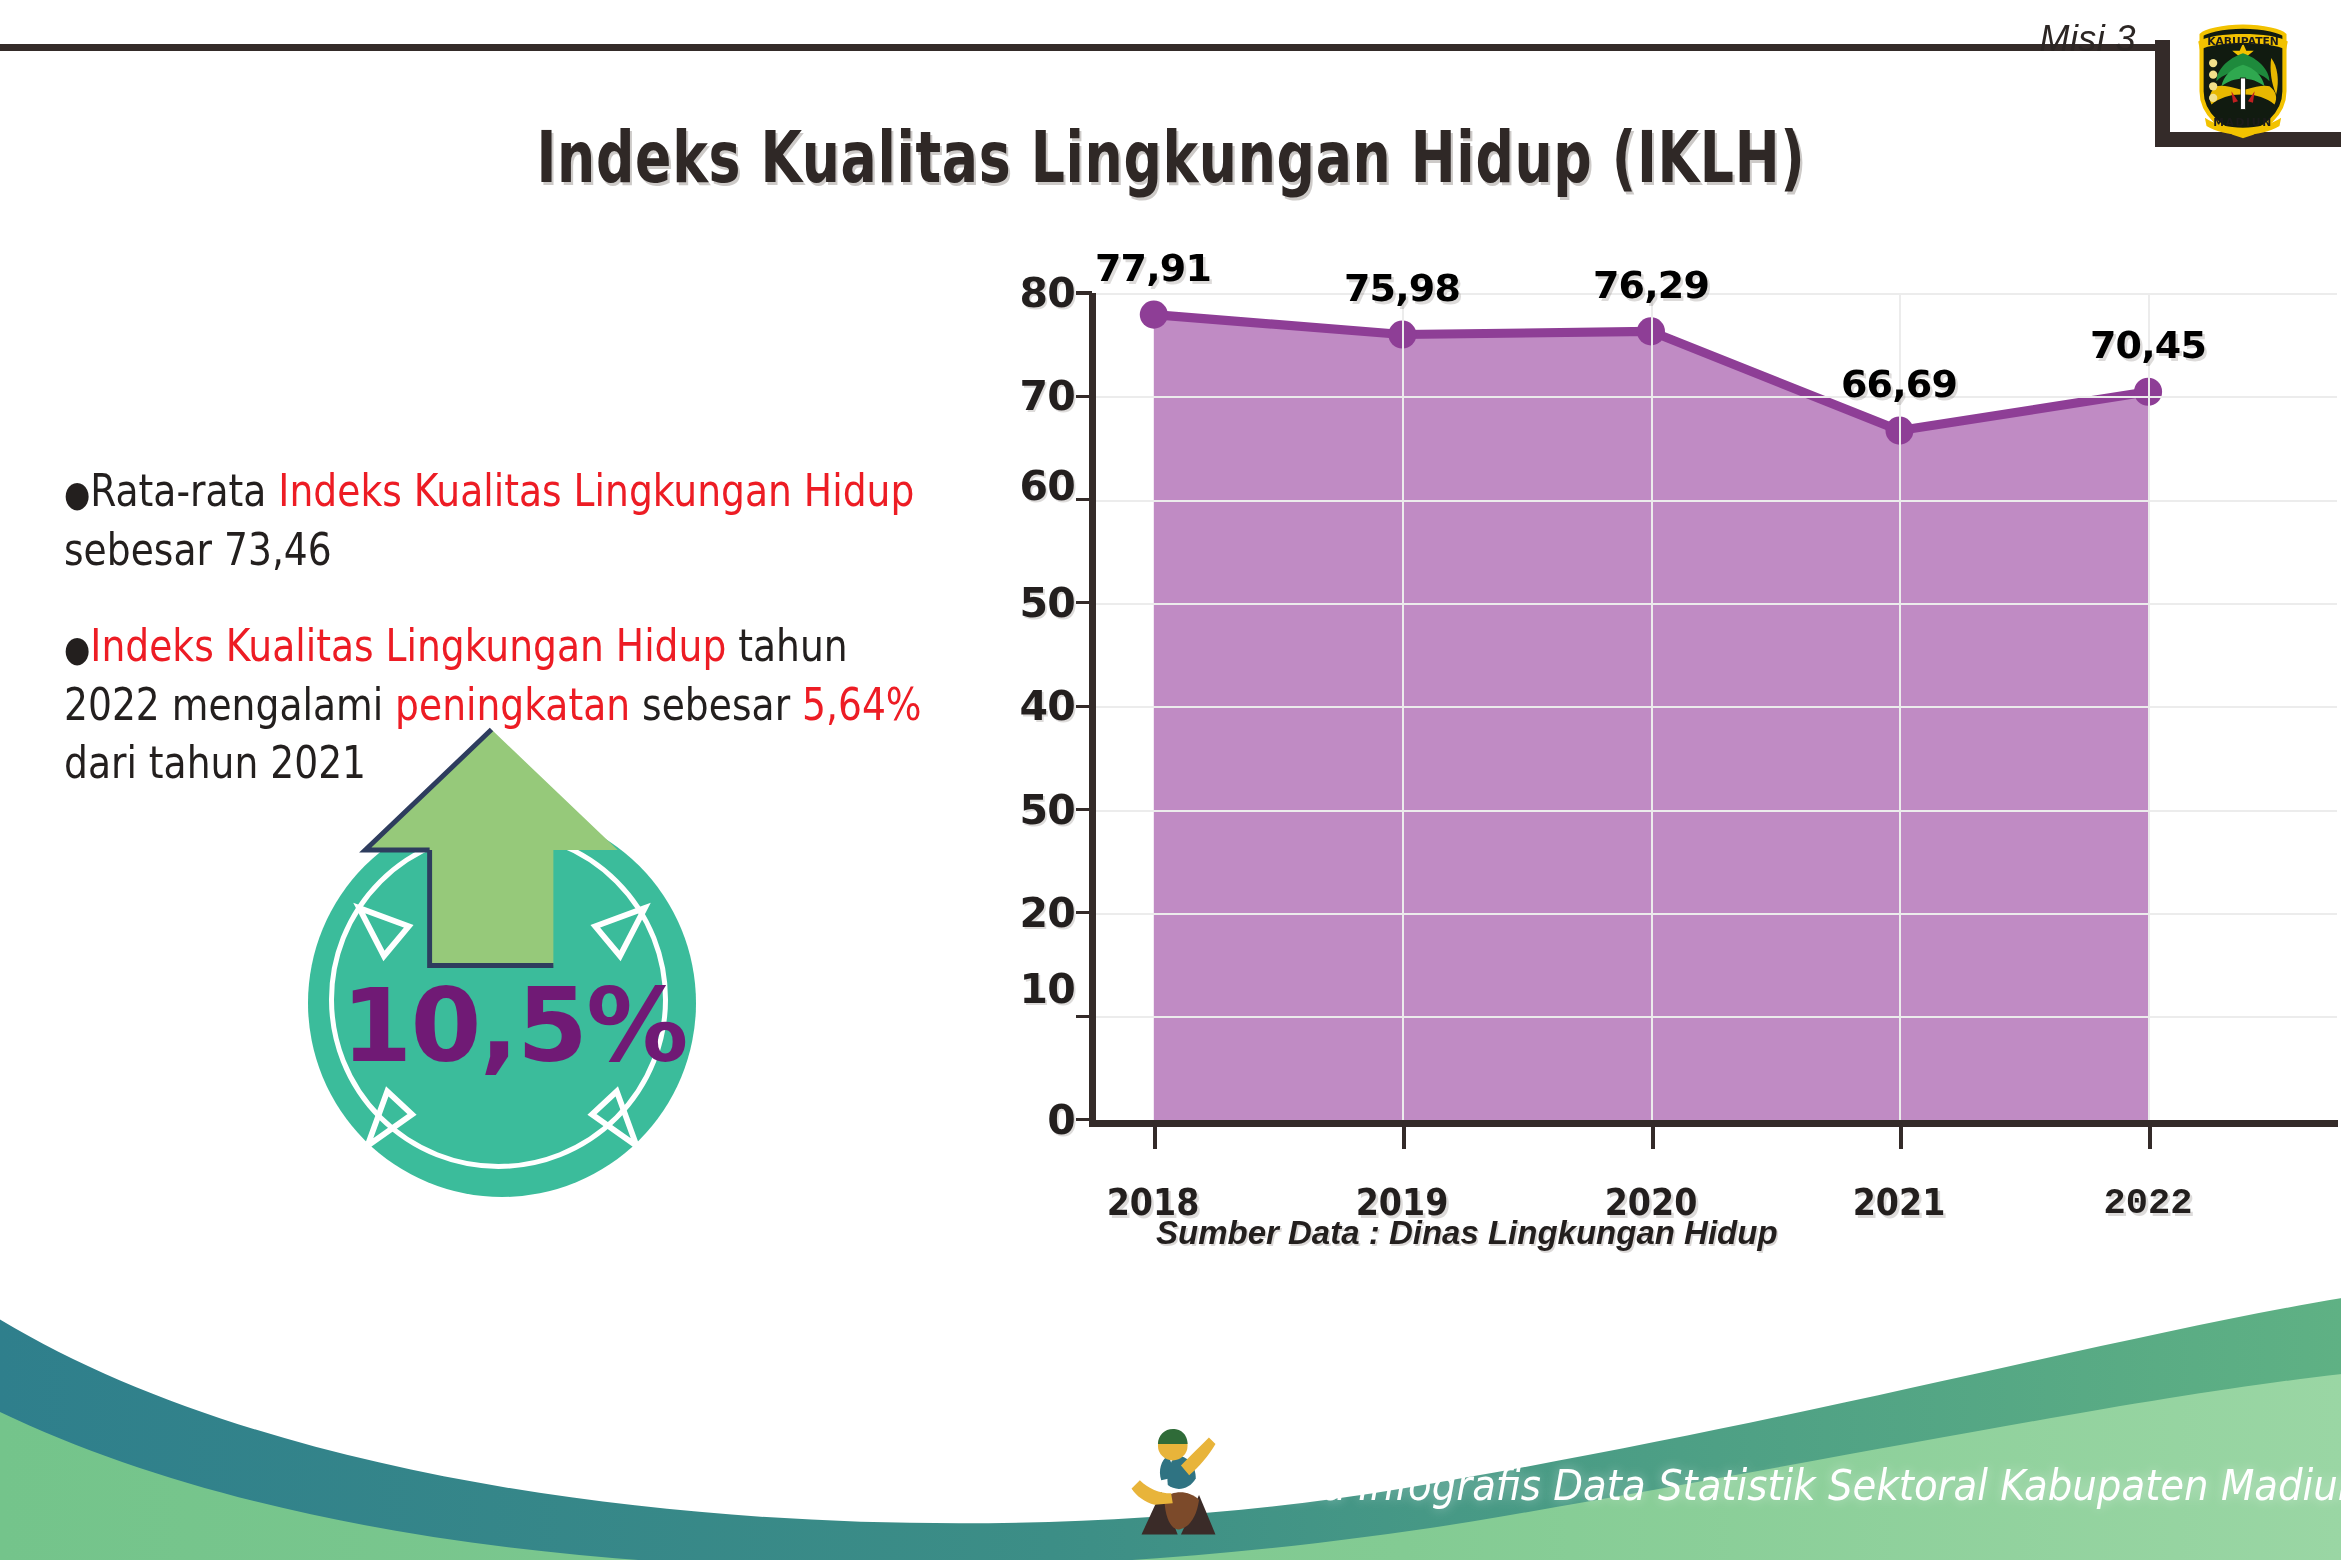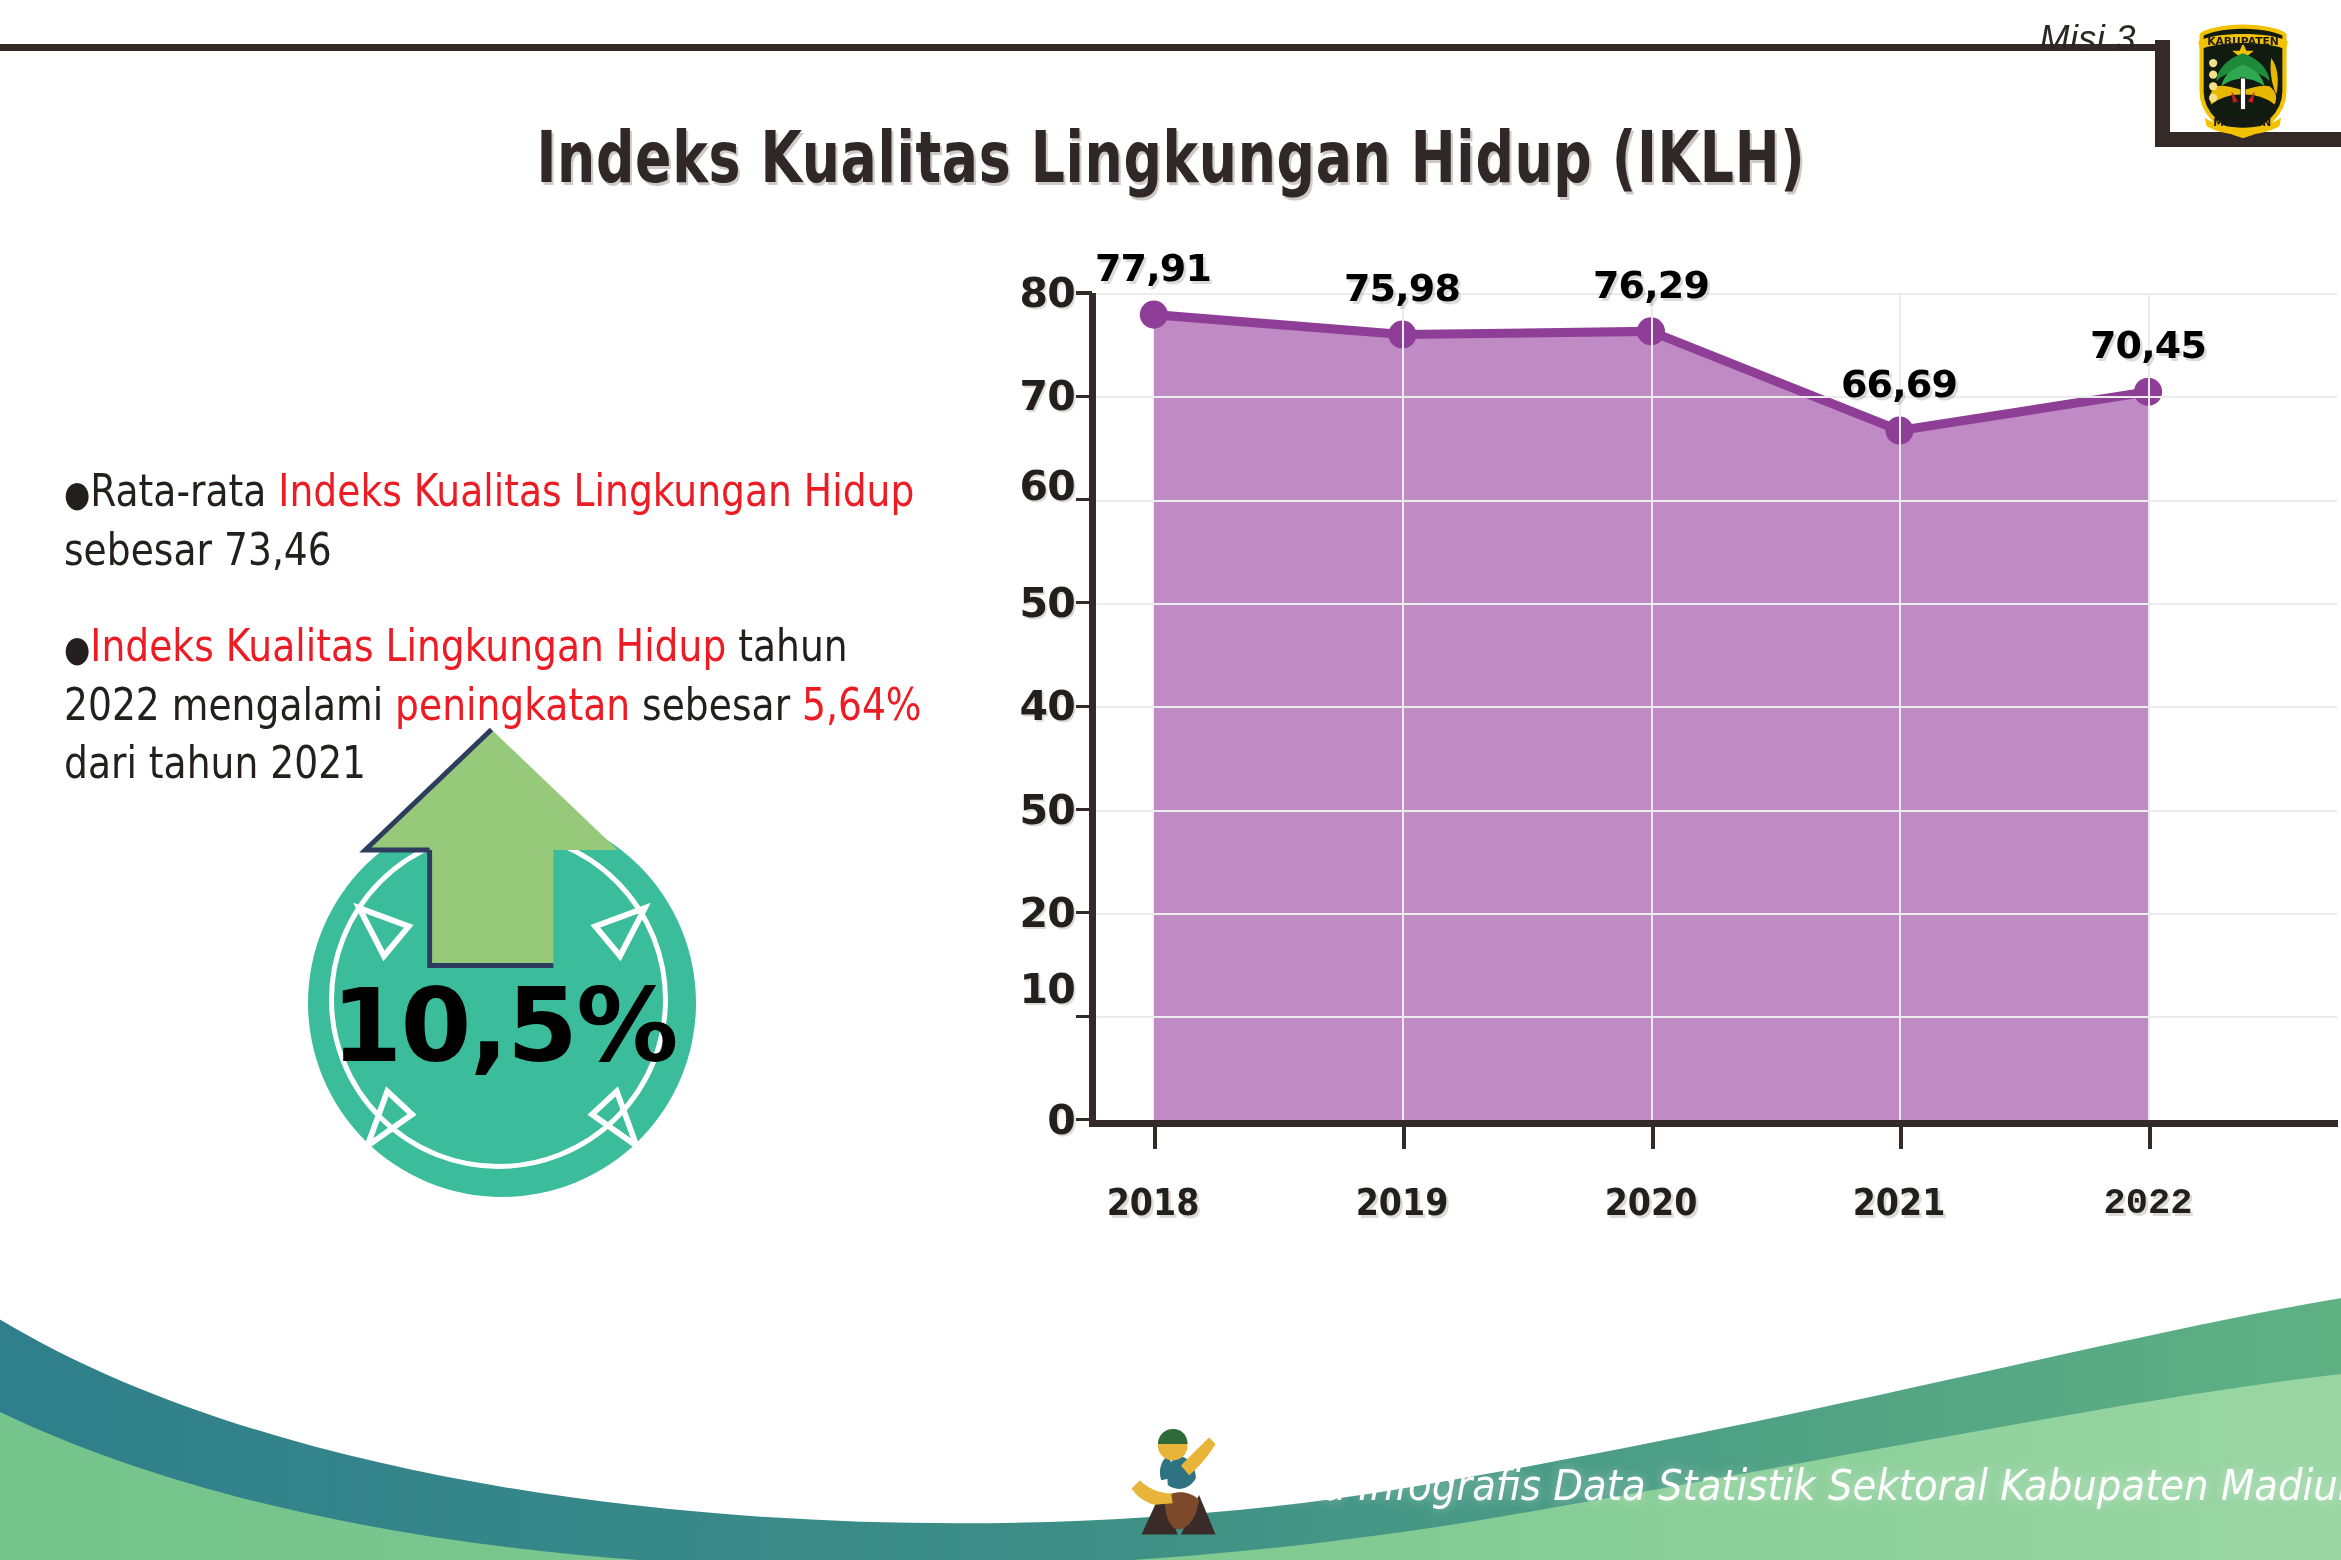--- a/index.html
+++ b/index.html
@@ -42,22 +42,22 @@
   .badge-wrap{position:absolute;left:291px;top:718px;width:429px;height:495px;}
   .badge-circle{
     position:absolute;left:16.5px;top:91px;width:388px;height:388px;border-radius:50%;
     background:#3BBC9B;
   }
   .badge-ring{
     position:absolute;left:38px;top:112px;width:339px;height:339px;border-radius:50%;
     border:5.8px solid #ffffff;box-sizing:border-box;
   }
   .badge-pct{
-    position:absolute;left:19px;top:248px;width:388px;text-align:center;
-    font-size:102px;color:#000000;font-weight:bold;letter-spacing:-1.7px;
+    position:absolute;left:29px;top:248px;width:388px;text-align:center;
+    font-size:102px;color:#701a75;font-weight:bold;letter-spacing:-1.7px;
     font-family:"DejaVu Sans","Liberation Sans",sans-serif;
   }
   .arrow-svg{position:absolute;left:64px;top:0;width:273px;height:297px;}
   .tick-svg{position:absolute;left:16.5px;top:91px;width:388px;height:388px;}
 
   
   .chart{position:absolute;left:983px;top:293px;width:1354px;height:875px;}
   .ylabels{position:absolute;left:0;top:0;width:92px;height:834px;}
   .ylab{
     position:absolute;right:0;transform:translateY(-50%);
@@ -214,20 +214,21 @@
         <div class="xtick" style="left: 1059px;"></div>
         <div class="xlab" style="left: 1059px; font-family: Liberation Mono, monospace;">2022</div>
         <div class="gridv" style="left: 1059px;"></div>
         <div class="dlabel" style="left: 64px; top: -3.2px;">77,91</div>
         <div class="dlabel" style="left: 313px; top: 17px;">75,98</div>
         <div class="dlabel" style="left: 562px; top: 13.6px;">76,29</div>
         <div class="dlabel" style="left: 810px; top: 113px;">66,69</div>
         <div class="dlabel" style="left: 1059px; top: 74px;">70,45</div>
       </div>
   </div>
+  <div class="source">Sumber Data : Dinas Lingkungan Hidup</div>
 
   <svg class="footer-svg" viewBox="0 0 2836 330" preserveAspectRatio="none">
     <defs>
       <linearGradient id="gTop" x1="0" y1="0" x2="1" y2="0">
         <stop offset="0%" stop-color="#2F7F8C"></stop>
         <stop offset="45%" stop-color="#3C8E86"></stop>
         <stop offset="100%" stop-color="#5FB184"></stop>
       </linearGradient>
       <linearGradient id="gBot" x1="0" y1="0" x2="1" y2="0">
         <stop offset="0%" stop-color="#74C48B"></stop>

